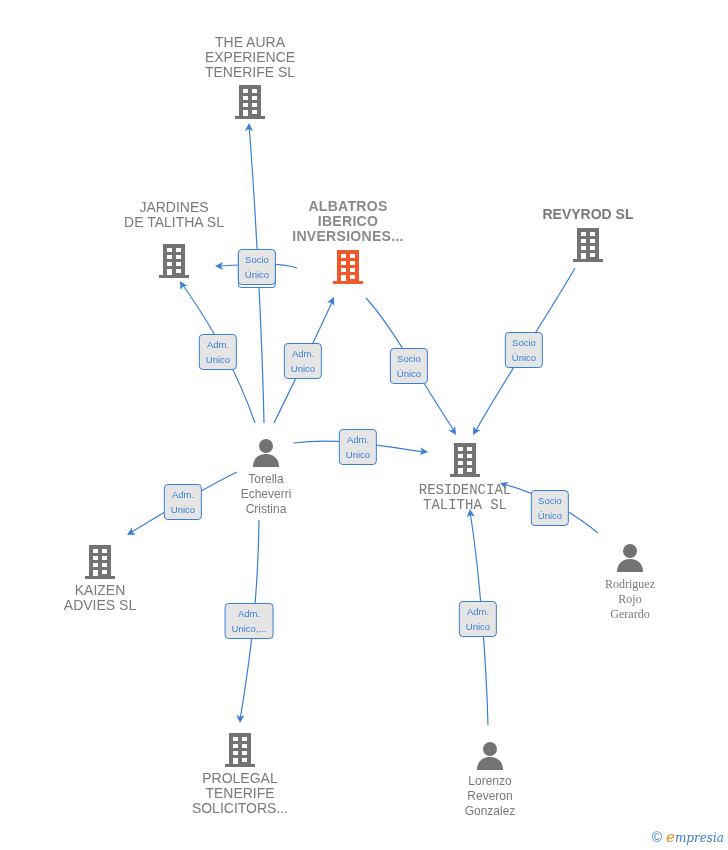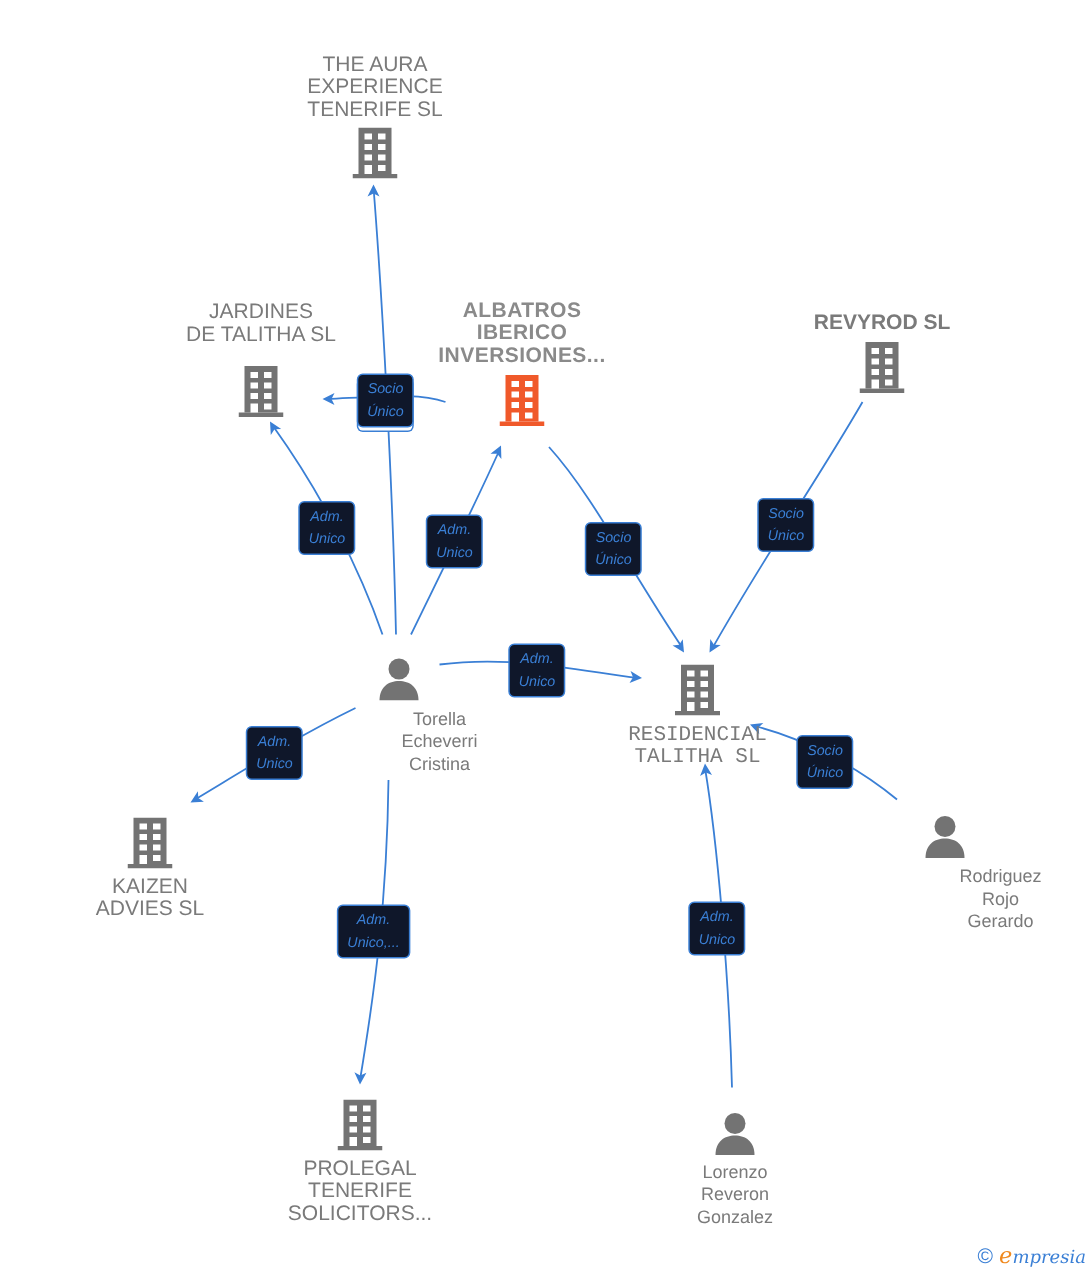--- a/index.html
+++ b/index.html
@@ -8,24 +8,24 @@
   #graph { position: absolute; left: 0; top: 0; width: 728px; height: 850px; }
   .edge { fill: none; stroke: #3a7fd5; stroke-width: 1.2; }
   .arrow { fill: #3a7fd5; }
   .node-label { position: absolute; text-align: center; color: #7a7a7a;
                 font-size: 14px; line-height: 15px; white-space: pre-line;
                 transform: translateX(-50%); }
   .node-label.company { text-transform: uppercase; }
   .node-label.person { font-size: 12px; line-height: 15px; }
   .node-label.highlight { color: #8a8a8a; font-weight: bold; letter-spacing: 0.3px; }
   .icon { position: absolute; transform: translateX(-50%); }
-  .edge-box { position: absolute; background: #0f172a; border: 1px solid #3a7fd5;
+  .edge-box { position: absolute; background: #e5e5e5; border: 1px solid #3a7fd5;
               border-radius: 4px; color: #3a7fd5; font-size: 9.5px; line-height: 15px;
               text-align: center; padding: 2px 6px; white-space: pre-line;
-              transform: translate(-50%, -50%); font-style: italic; }
+              transform: translate(-50%, -50%); }
   .edge-box.stacked { box-shadow: 0 3px 0 -1px #fff, 0 3px 0 0 #3a7fd5; }
   #brand { position: absolute; right: 4px; bottom: 4px; font-size: 12px; color: #3a7fd5; text-align: right; }
   #brand .copy { font-size: 14px; margin-right: 4px; }
   #brand .e { color: #f08a20; font-style: italic; font-family: "DejaVu Serif", serif; font-size: 15px; }
   #brand .rest { font-style: italic; font-family: "DejaVu Serif", serif; }
 </style>
 </head>
 <body>
 
 <svg id="graph" xmlns="http://www.w3.org/2000/svg" width="728" height="850">
@@ -138,21 +138,21 @@
           <rect x="17" y="18" width="5" height="4"></rect>
       <rect x="8" y="25" width="5" height="6"></rect>
           <rect x="17" y="25" width="5" height="4"></rect>
     </g>
       </svg></div>
     <div class="node-label company" style="left: 588px; top: 207px; font-weight: bold;">REVYROD SL</div>
     <div class="icon" style="left: 266px; top: 437px;"><svg width="30" height="30" viewBox="0 0 30 30" xmlns="http://www.w3.org/2000/svg">
     <circle cx="15" cy="9" r="7" fill="#737373"></circle>
     <path d="M2,30 C2,21 8,17 15,17 C22,17 28,21 28,30 Z" fill="#737373"></path>
       </svg></div>
-    <div class="node-label person" style="left: 266px; top: 472px; margin-left: 27px;">Torella
+    <div class="node-label person" style="left: 266px; top: 472px;">Torella
 Echeverri
 Cristina</div>
     <div class="icon" style="left: 465px; top: 443px;"><svg width="30" height="34" viewBox="0 0 30 34" xmlns="http://www.w3.org/2000/svg">
     <rect x="4" y="0" width="22" height="31" fill="#737373"></rect>
     <rect x="0" y="31" width="30" height="3" fill="#737373"></rect>
     <g fill="#fff">
       <rect x="8" y="4" width="5" height="4"></rect>
           <rect x="17" y="4" width="5" height="4"></rect>
       <rect x="8" y="11" width="5" height="4"></rect>
           <rect x="17" y="11" width="5" height="4"></rect>
@@ -177,21 +177,21 @@
       <rect x="8" y="25" width="5" height="6"></rect>
           <rect x="17" y="25" width="5" height="4"></rect>
     </g>
       </svg></div>
     <div class="node-label company" style="left: 100px; top: 583px;">KAIZEN
 ADVIES  SL</div>
     <div class="icon" style="left: 630px; top: 542px;"><svg width="30" height="30" viewBox="0 0 30 30" xmlns="http://www.w3.org/2000/svg">
     <circle cx="15" cy="9" r="7" fill="#737373"></circle>
     <path d="M2,30 C2,21 8,17 15,17 C22,17 28,21 28,30 Z" fill="#737373"></path>
       </svg></div>
-    <div class="node-label person" style="left: 667px; top: 577px;">Rodriguez
+    <div class="node-label person" style="left: 630px; top: 577px; font-family: Liberation Serif, serif;">Rodriguez
 Rojo
 Gerardo</div>
     <div class="icon" style="left: 240px; top: 733px;"><svg width="30" height="34" viewBox="0 0 30 34" xmlns="http://www.w3.org/2000/svg">
     <rect x="4" y="0" width="22" height="31" fill="#737373"></rect>
     <rect x="0" y="31" width="30" height="3" fill="#737373"></rect>
     <g fill="#fff">
       <rect x="8" y="4" width="5" height="4"></rect>
           <rect x="17" y="4" width="5" height="4"></rect>
       <rect x="8" y="11" width="5" height="4"></rect>
           <rect x="17" y="11" width="5" height="4"></rect>

